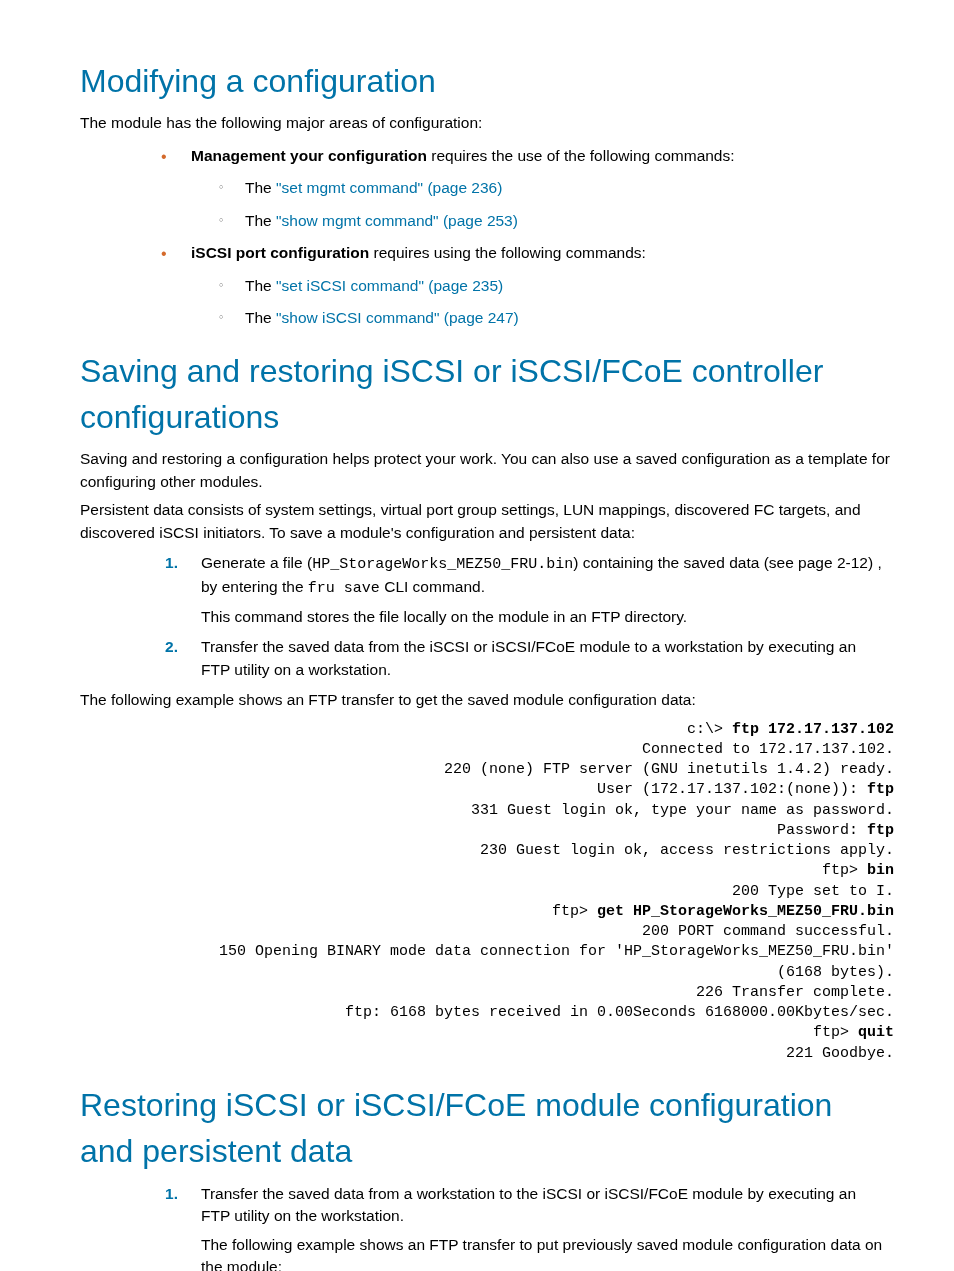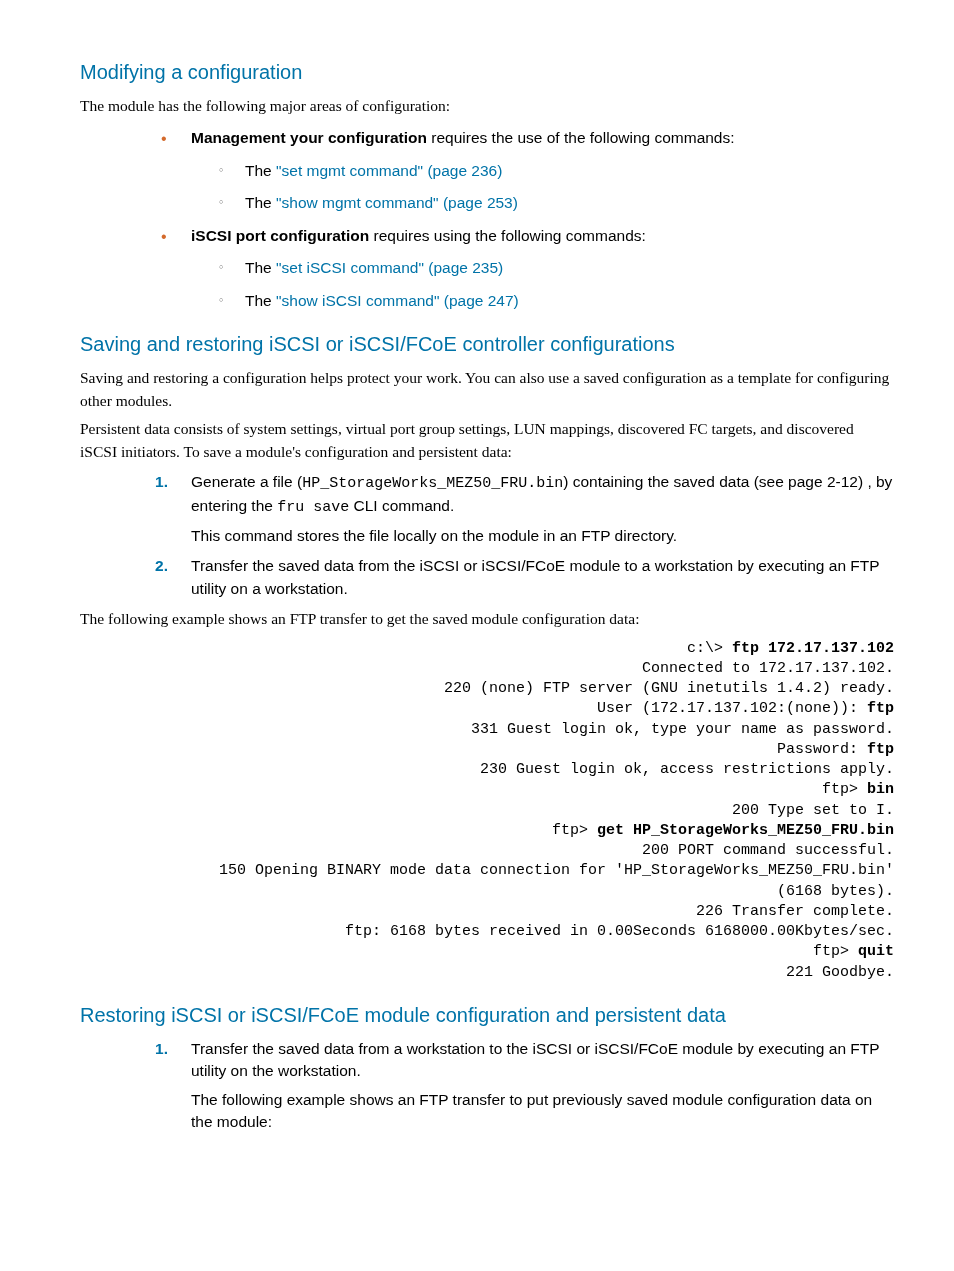--- a/index.html
+++ b/index.html
@@ -8,21 +8,21 @@
     color: #000;
     margin: 0;
     padding: 40px 60px 40px 80px;
     line-height: 1.45;
     background: #fff;
   }
   h2.section {
     font-family: Arial, Helvetica, sans-serif;
     font-weight: 400;
     color: #0073a8;
-    font-size: 20px;
+    font-size: 32px;
     margin: 18px 0 8px 0;
   }
   .indent1 { margin-left: 75px; }
   ul.bullets {
     list-style: none;
     padding-left: 0;
     margin: 6px 0 6px 75px;
   }
   ul.bullets > li {
     position: relative;
@@ -57,21 +57,21 @@
   }
   ol.numlist {
     list-style: none;
     padding-left: 0;
     margin: 6px 0 6px 75px;
     counter-reset: item;
   }
   ol.numlist > li {
     position: relative;
     padding-left: 36px;
-    margin: 8px 0;
+    margin: 8px 10px;
     counter-increment: item;
   }
   ol.numlist > li::before {
     content: counter(item) ".";
     color: #0073a8;
     font-weight: 700;
     position: absolute;
     left: 0;
     top: 0;
   }
@@ -79,21 +79,21 @@
   .mono { font-family: "Courier New", monospace; font-size: 15px; }
   pre.block {
     font-family: "Courier New", monospace;
     font-size: 15px;
     white-space: pre;
     margin: 8px 0 8px 75px;
     line-height: 1.35;
     text-align: right;
   }
   pre.block b { font-weight: 700; }
-  .para { margin: 6px 0; font-family: Liberation Serif, serif; }
+  .para { margin: 6px 0; }
   .subpara { margin: 6px 0 6px 0; }
 </style>
 </head>
 <body>
 
 <h2 class="section">Modifying a configuration</h2>
 <p class="para indent1">The module has the following major areas of configuration:</p>
 
 <ul class="bullets">
   <li>

